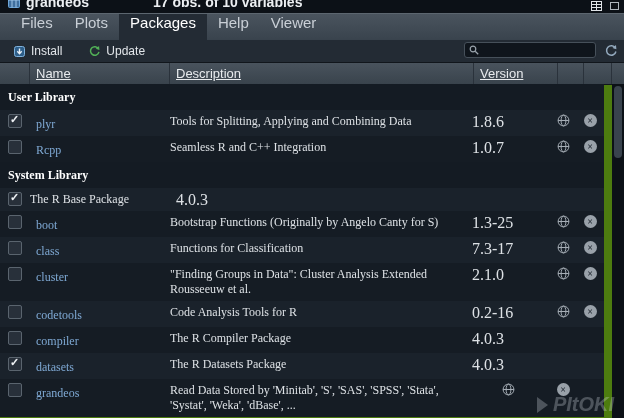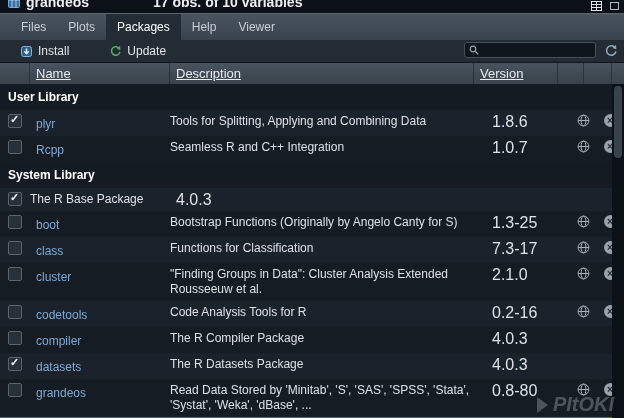--- a/index.html
+++ b/index.html
@@ -10,44 +10,44 @@
   
   .env-bar{height:13px;background:#0c1117;overflow:hidden;position:relative;}
   .env-left{display:flex;align-items:center;gap:6px;padding-left:8px;transform:translateY(-6px);}
   .env-name{font-weight:bold;font-size:14px;color:#eceff2;}
   .env-info{font-weight:bold;font-size:14px;color:#eceff2;margin-left:58px;}
   .env-right{position:absolute;right:5px;top:1px;display:flex;gap:8px;align-items:center;}
 
   
   .tabbar{height:27px;background:linear-gradient(#4a545e,#39434d);border-top:1px solid #5c666f;
           display:flex;align-items:stretch;padding-left:10px;box-sizing:border-box;}
-  .tab{display:flex;align-items:center;padding:0 11px;font-size:12px;color:#c9cfd6;cursor:default;}
+  .tab{display:flex;align-items:flex-start;padding:0 11px;font-size:15px;color:#c9cfd6;cursor:default;}
   .tab.active{background:#232b34;color:#ffffff;}
 
   
   .toolbar{height:22px;background:#232b34;display:flex;align-items:center;position:relative;
            border-bottom:1px solid #11161c;}
-  .tbtn{display:flex;align-items:center;gap:5px;padding:0 20px;font-size:12px;color:#e2e6ea;height:100%;}
+  .tbtn{display:flex;align-items:center;gap:5px;padding:0 13px;font-size:12px;color:#e2e6ea;height:100%;}
   .search-wrap{position:absolute;right:28px;top:2px;display:flex;align-items:center;width:132px;height:16px;
                background:#0f151c;border:1px solid #46505a;border-radius:3px;padding:0 4px;
                box-sizing:border-box;gap:4px;}
   .search-input{flex:1;background:transparent;border:none;outline:none;color:#dfe3e7;
                 font-size:11px;padding:0;min-width:0;font-family:"Liberation Sans",sans-serif;}
   .refresh-btn{position:absolute;right:4px;top:2px;width:18px;height:18px;display:flex;
                align-items:center;justify-content:center;}
 
   
   .table-header{height:22px;display:grid;grid-template-columns:30px 140px 1fr 84px 26px 28px 12px;
                 background:linear-gradient(#49535d,#39434c);box-sizing:border-box;border-bottom:1px solid #10151b;}
   .th{font-size:13px;color:#e8ebee;line-height:21px;padding-left:6px;border-right:1px solid #2a323b;
       box-sizing:border-box;overflow:hidden;text-decoration:underline;}
   .th.noborder{border-right:none;}
 
   
-  .table-body{position:absolute;top:84px;left:0;right:0;bottom:0;overflow:hidden;padding-right:0;}
+  .table-body{position:absolute;top:84px;left:0;right:0;bottom:0;overflow:hidden;padding-right:20px;font-family:Liberation Serif, serif;}
   .section-row{height:26px;line-height:26px;padding-left:8px;font-weight:bold;font-size:12px;
                color:#ffffff;background:#141b23;}
   .pkg-row{display:grid;grid-template-columns:30px 140px 1fr 84px 26px 28px;align-items:start;
            padding:4px 0;background:#1a222b;}
   .pkg-row.alt{background:#151c24;}
   .cb-cell{padding-left:8px;}
   .checkbox{display:block;width:12px;height:12px;background:#28303a;border:1px solid #5a646e;
             border-radius:2px;position:relative;}
   .checkbox.checked::after{content:"\2713";position:absolute;left:1px;top:-2px;font-size:11px;
             color:#eef1f4;font-weight:bold;}
@@ -354,21 +354,20 @@
   </div>
 
   <div class="pkg-row alt">
     <div class="cb-cell">
       <span class="checkbox"></span>
     </div>
     <div class="name-cell">
       <a class="pkg-name">grandeos</a>
     </div>
     <div class="desc-cell">Read Data Stored by 'Minitab', 'S', 'SAS', 'SPSS', 'Stata', 'Systat', 'Weka', 'dBase', ...</div>
-    <div class="ver-cell">0.8-80</div>
     <div class="icon-cell">
       <svg class="globe" width="13" height="13" viewBox="0 0 13 13">
         <circle cx="6.5" cy="6.5" r="5.4" fill="none" stroke="#a6aeb6" stroke-width="1"></circle>
         <ellipse cx="6.5" cy="6.5" rx="2.4" ry="5.4" fill="none" stroke="#a6aeb6" stroke-width="1"></ellipse>
         <line x1="1.1" y1="6.5" x2="11.9" y2="6.5" stroke="#a6aeb6" stroke-width="1"></line>
       </svg>
     </div>
     <div class="icon-cell">
       <span class="remove">×</span>
     </div>

